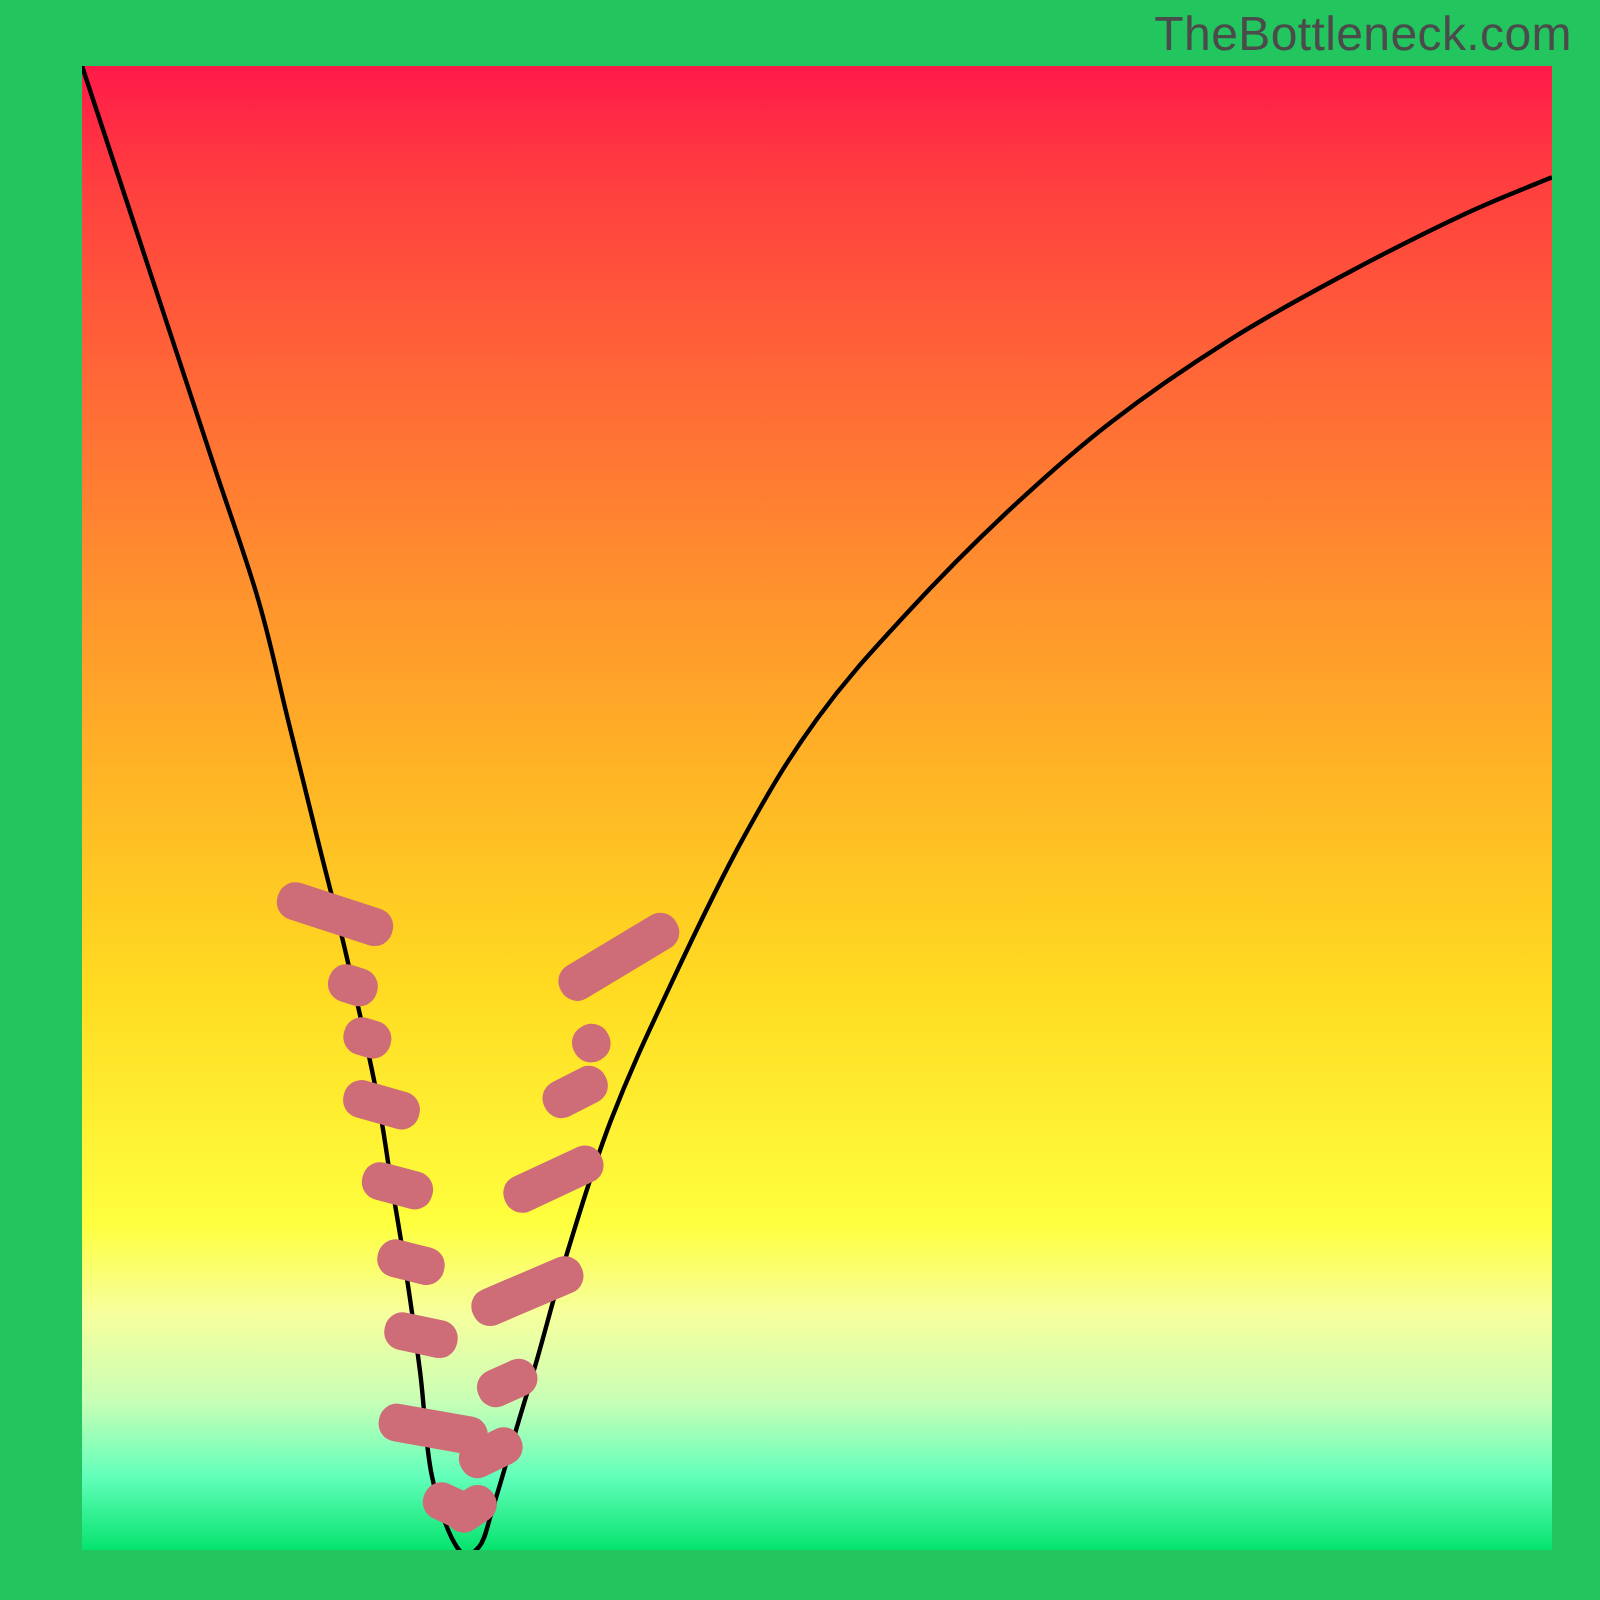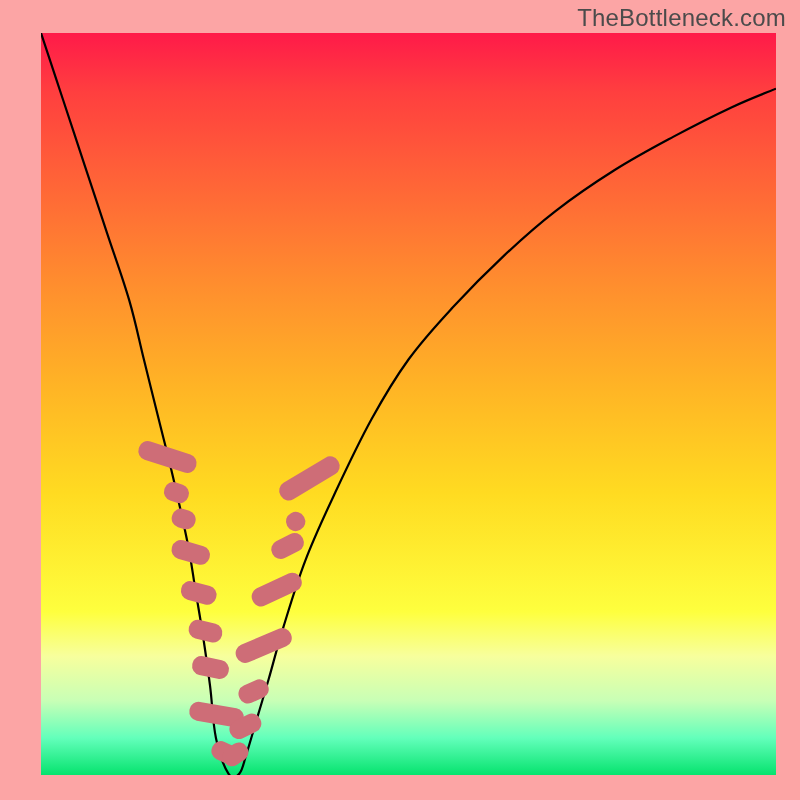--- a/index.html
+++ b/index.html
@@ -7,21 +7,21 @@
       width: 800px;
       height: 800px;
       overflow: hidden;
       background: #000;
       font-family: Arial, Helvetica, sans-serif;
     }
     .outer {
       position: relative;
       width: 800px;
       height: 800px;
-      background: #fca5a5;
+      background: #22c55e;
     }
     .credit {
       position: absolute;
       top: 4px;
       right: 14px;
       font-size: 24px;
       color: #4b4b4b;
       font-weight: 400;
       letter-spacing: 0.2px;
       z-index: 20;

